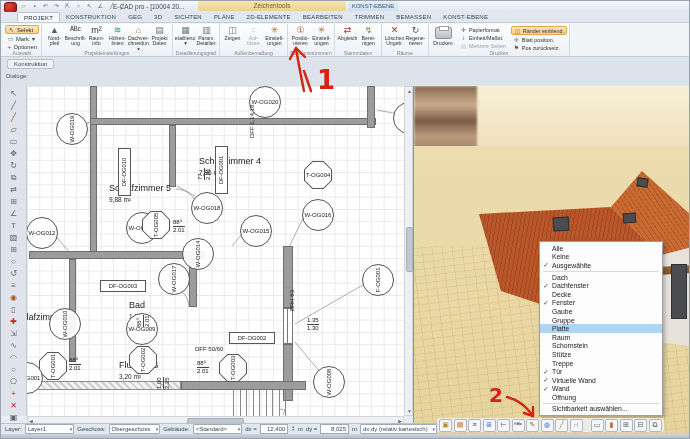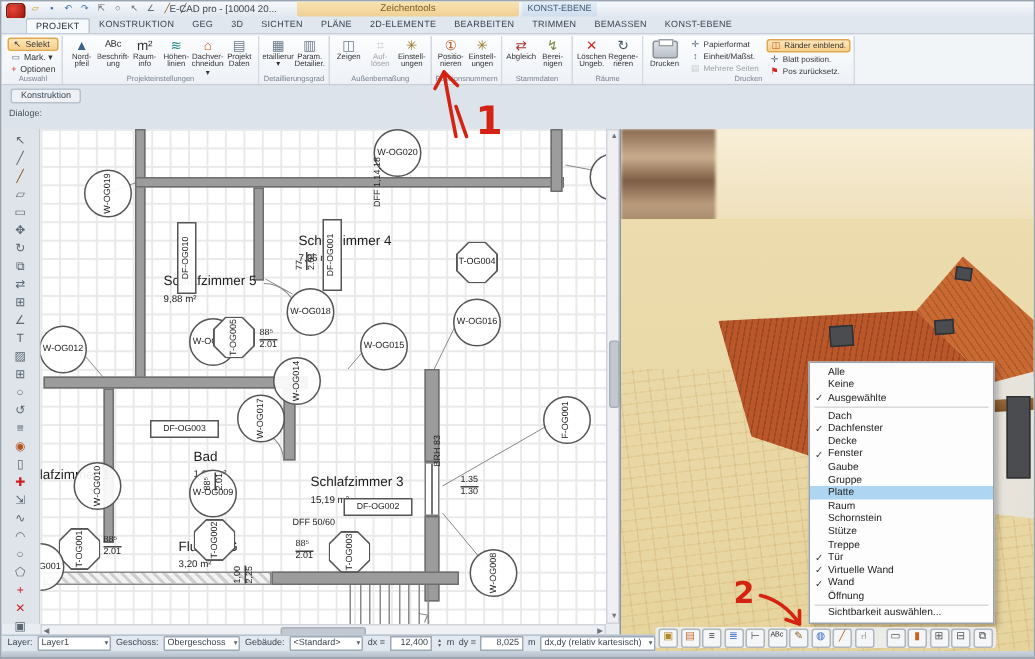--- a/index.html
+++ b/index.html
@@ -399,21 +399,20 @@
       <div class="stair-line" style="left: 212.5px; top: 304px; height: 26px;"></div>
       <div class="stair-line" style="left: 219px; top: 304px; height: 26px;"></div>
       <div class="stair-line" style="left: 225.5px; top: 304px; height: 26px;"></div>
       <div class="stair-line" style="left: 232px; top: 304px; height: 26px;"></div>
       <div class="stair-line" style="left: 238.5px; top: 304px; height: 26px;"></div>
       <div class="stair-line" style="left: 245px; top: 304px; height: 26px;"></div>
       <div class="stair-line" style="left: 251.5px; top: 304px; height: 26px;"></div>
       <div class="stair-line" style="left: 258px; top: 304px; height: 26px;"></div>
       <div class="room" style="left: 172px; top: 64px;"><span class="rn">Schlafzimmer 4</span><span class="ra">7,96 m²</span></div>
       <div class="room" style="left: 82px; top: 91px;"><span class="rn">Schlafzimmer 5</span><span class="ra">9,88 m²</span></div>
-      <div class="room" style="left: 180px; top: 225px;"><span class="rn">Schlafzimmer 3</span><span class="ra">15,19 m²</span></div>
       <div class="room" style="left: -16px; top: 220px;"><span class="rn">Schlafzimmer 1</span><span class="ra">m²</span></div>
       <div class="room" style="left: 102px; top: 208px;"><span class="rn">Bad</span><span class="ra">1,86 m²</span></div>
       <div class="room" style="left: 92px; top: 268px;"><span class="rn">Flur 2 OG</span><span class="ra">3,20 m²</span></div>
       <div class="tagc" style="left: 29px; top: 27px;">
         <span class="vtext">W-OG019</span>
       </div>
       <div class="tagc" style="left: 222px; top: 0px;">
         <span>W-OG020</span>
       </div>
       <div class="tagc" style="left: 366px; top: 16px;"></div>

